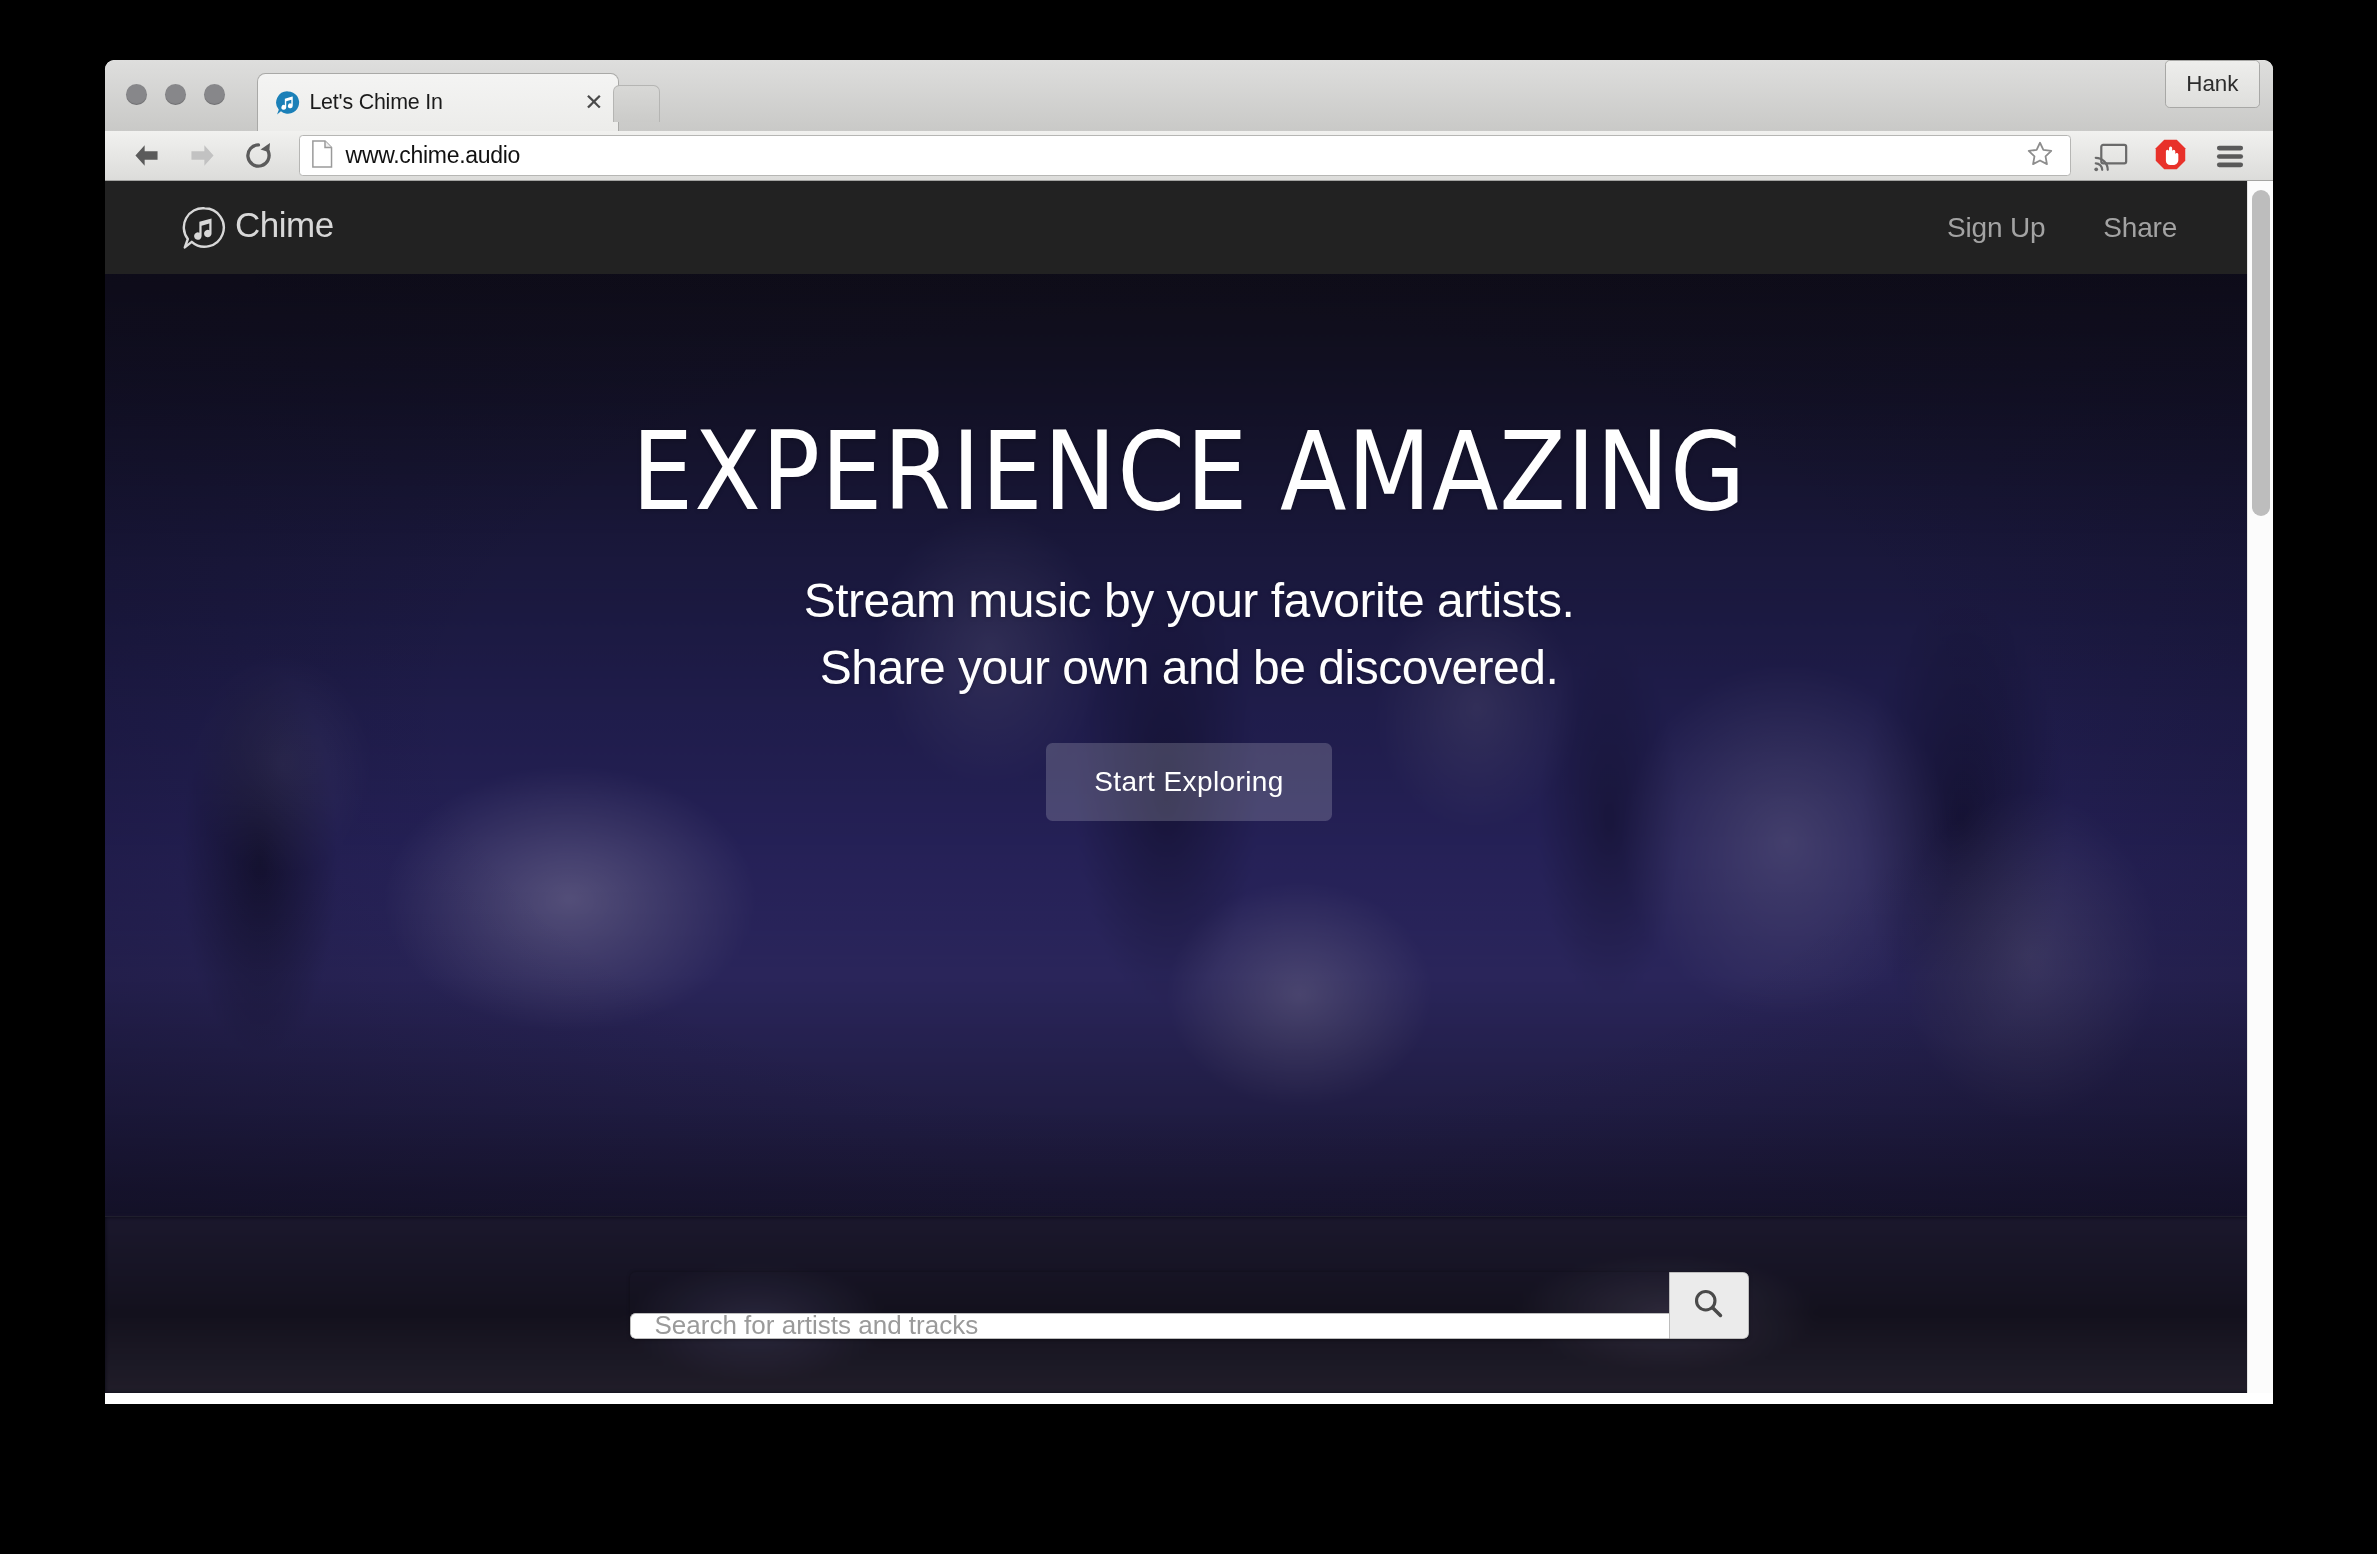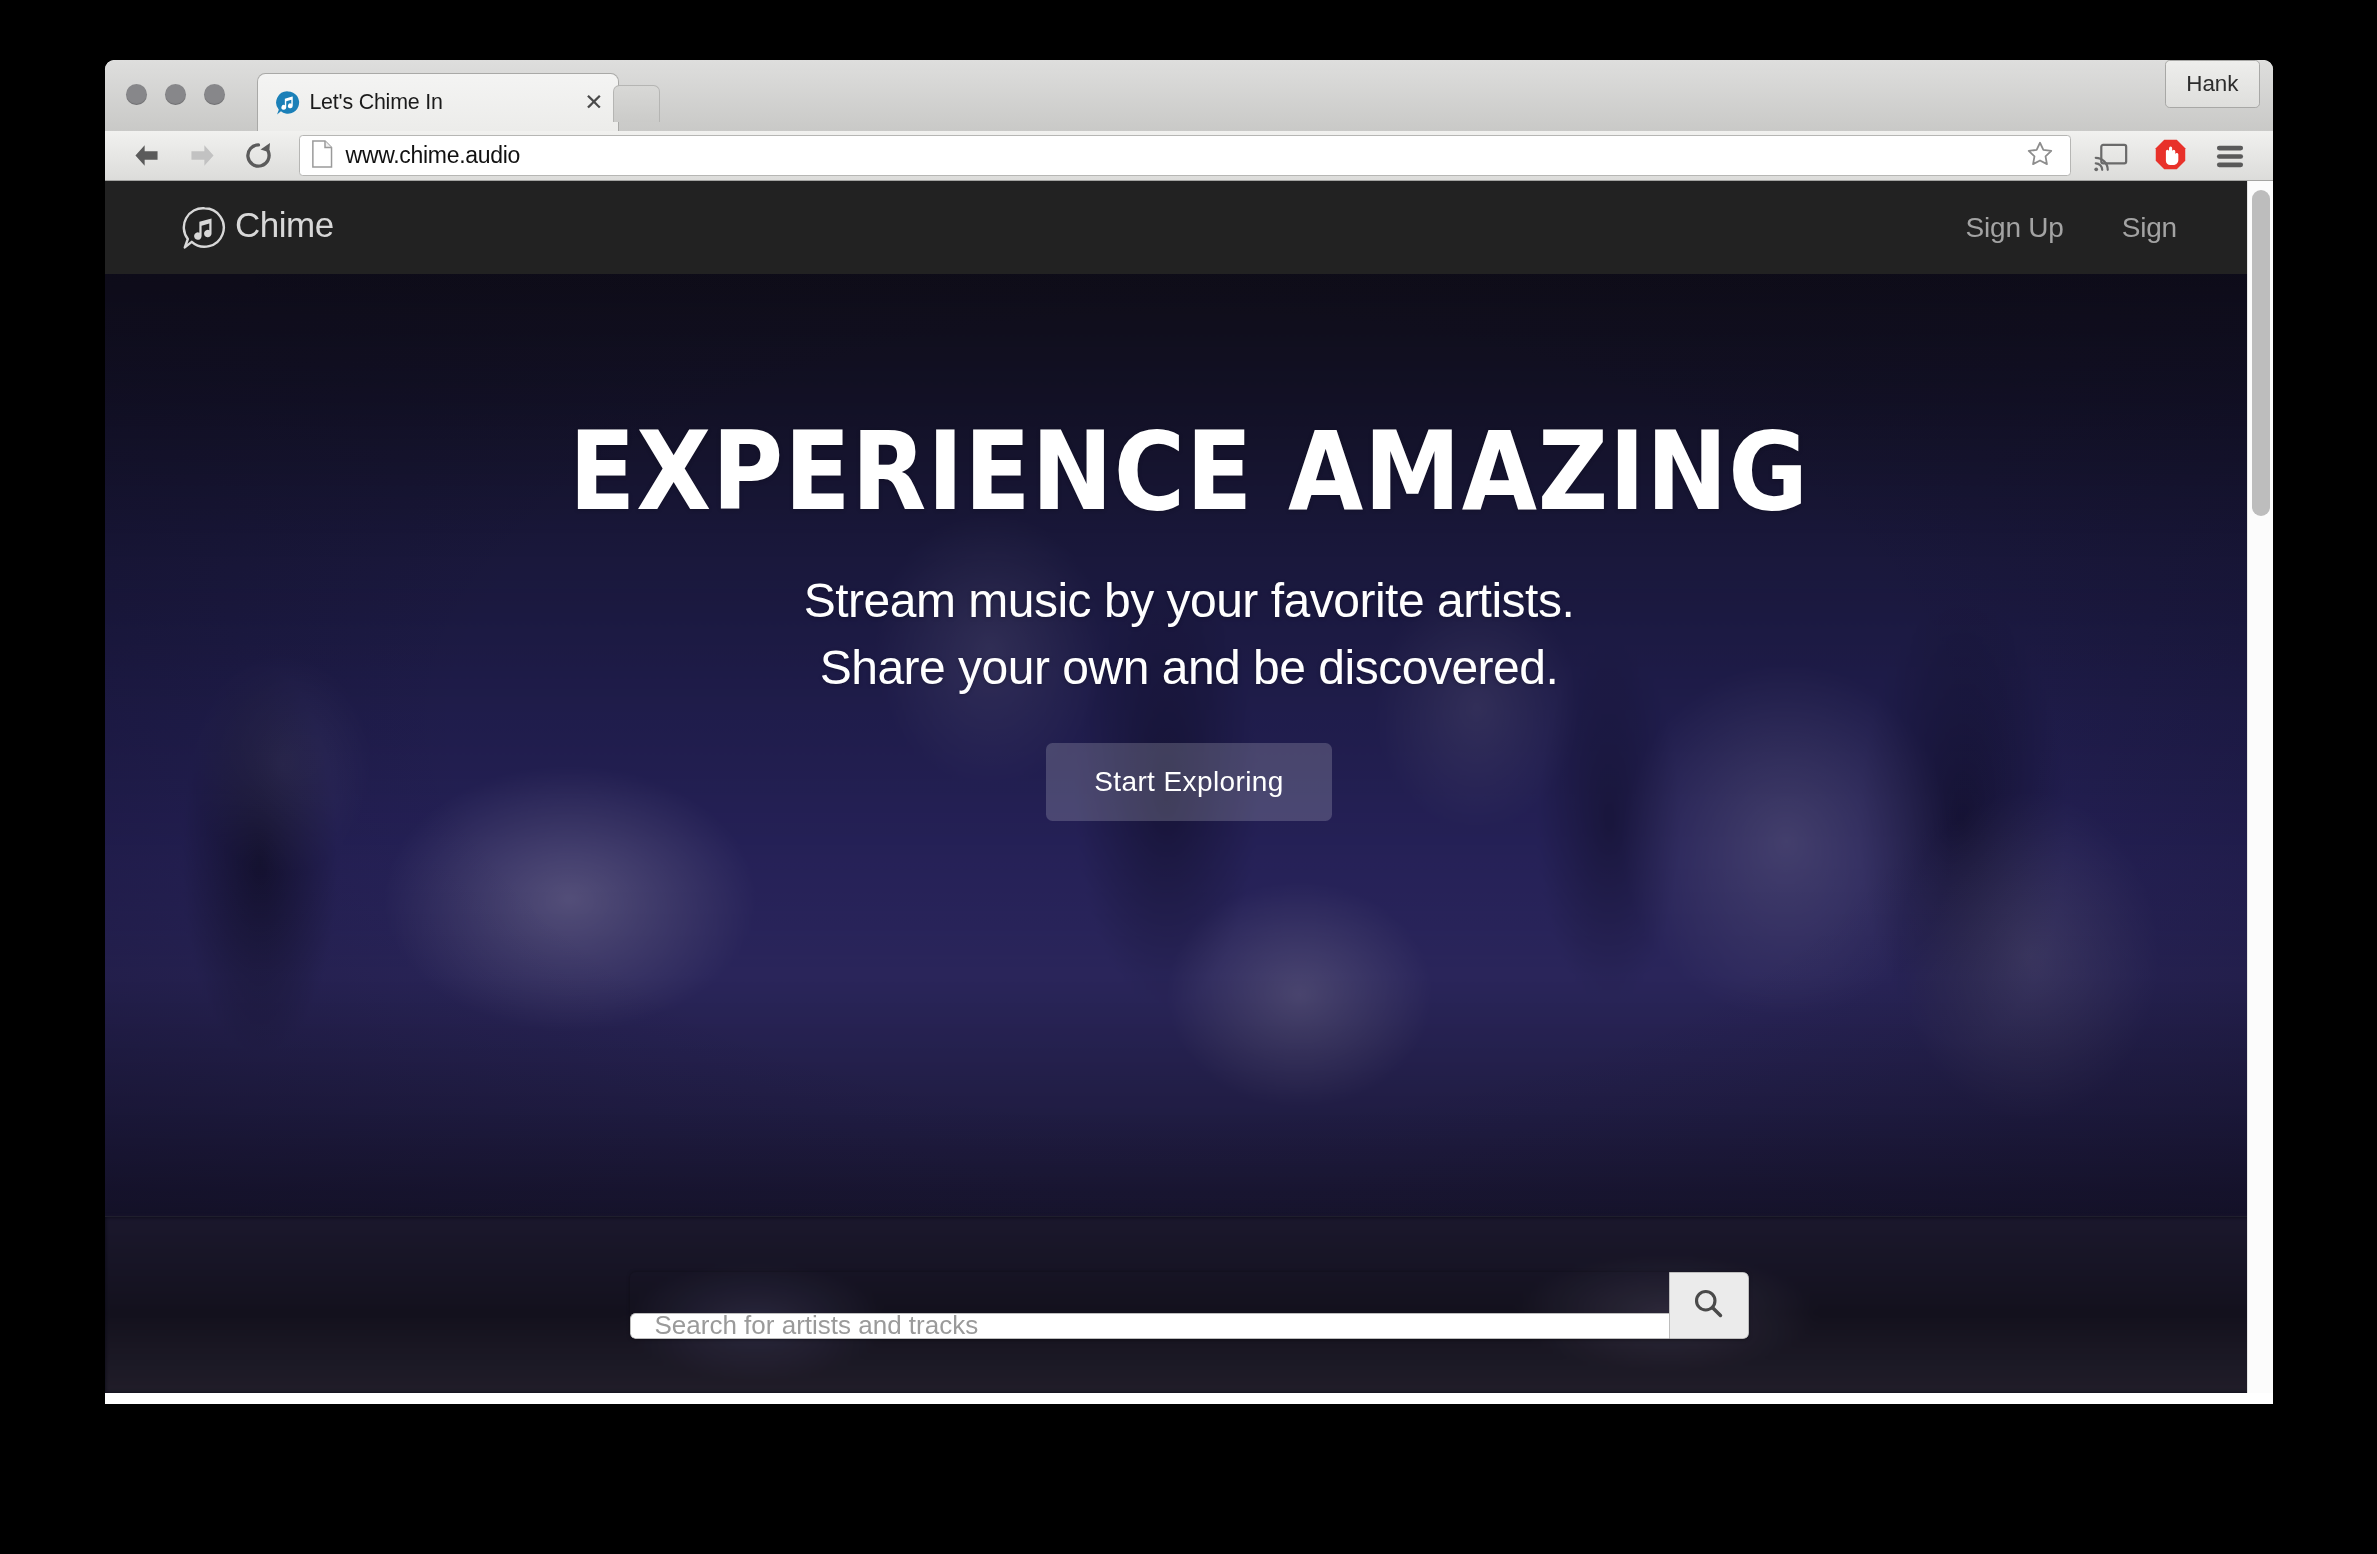--- a/index.html
+++ b/index.html
@@ -228,21 +228,21 @@
   .hero-content {
     position: relative;
     z-index: 3;
     text-align: center;
     padding-top: 144px;
     color: #fff;
   }
   .hero-title {
     font-family: "Liberation Sans Narrow", "DejaVu Sans Condensed", "Liberation Sans", sans-serif;
     font-size: 108px;
-    font-weight: 700;
+    font-weight: 400;
     letter-spacing: 0.9px;
     line-height: 1;
     text-shadow: 0 0.9px 4.7px rgba(0,0,0,0.22);
   }
   .hero-sub {
     margin-top: 41px;
     font-size: 48px;
     font-weight: 400;
     line-height: 1.40;
     letter-spacing: -0.5px;
@@ -425,21 +425,21 @@
         <span class="brand-logo">
           <svg width="45" height="45" viewBox="0 0 48 48">
             <path d="M24 3.5a20.5 20.5 0 1 1 -13.6 35.8L3 45.2l3.2-8.9A20.4 20.4 0 0 1 24 3.5z" fill="none" stroke="#d8d8d8" stroke-width="2.6" stroke-linejoin="round"></path>
             <path d="M31.5 14.5l-13 3.4v11.6a4 4 0 1 0 2.4 3.6V22l8.2-2.2v7a4 4 0 1 0 2.4 3.6z" fill="#d8d8d8"></path>
           </svg>
         </span>
         <span class="brand-name">Chime</span>
       </div>
       <div class="nav-links">
         <span class="nav-link">Sign Up</span>
-        <span class="nav-link">Sign</span>
+        <span class="nav-link">Share</span>
       </div>
     </div>
 
     <div class="hero">
       <div class="hero-photo"></div>
       <div class="hero-tint"></div>
       <div class="hero-vignette"></div>
 
       <div class="hero-content">
         <div class="hero-title">EXPERIENCE AMAZING</div>

